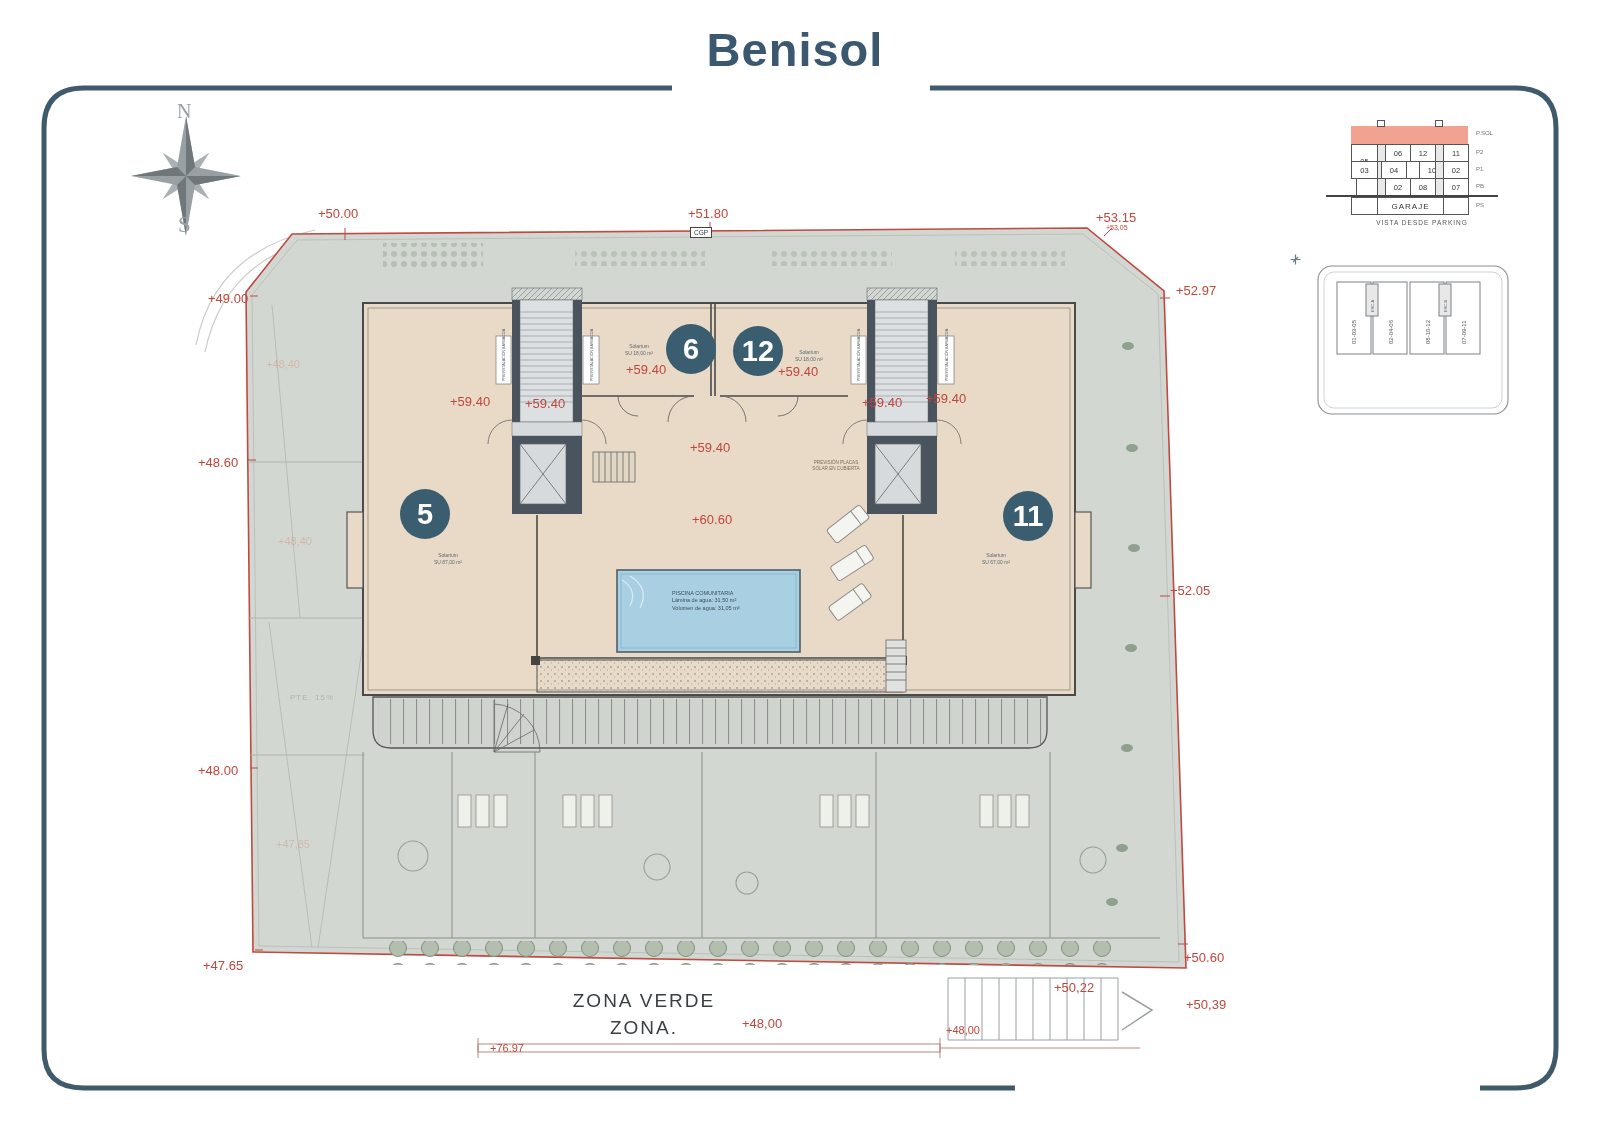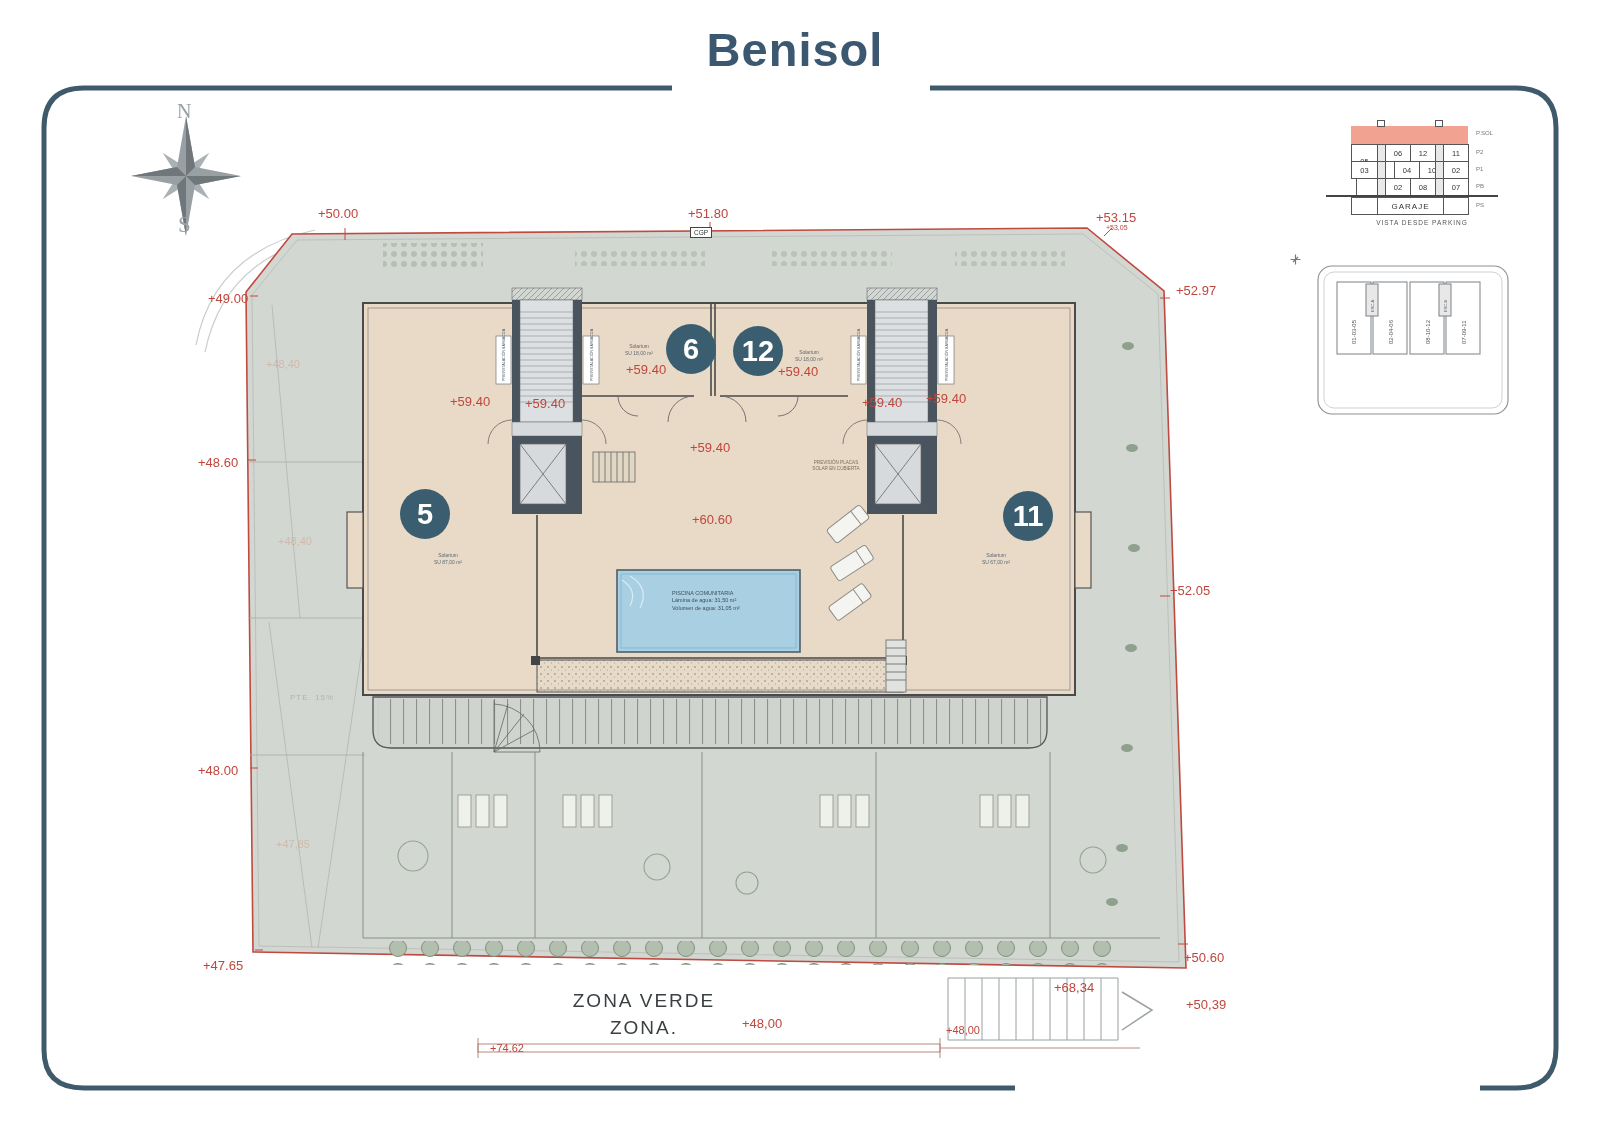--- a/index.html
+++ b/index.html
@@ -277,24 +277,24 @@
   <div class="abs elev" style="left:688px;top:206px;">+51.80</div>
   <div class="abs elev" style="left:1096px;top:210px;">+53.15</div>
   <div class="abs elev tiny" style="left:1106px;top:224px;">+53,05</div>
   <div class="abs elev" style="left:1176px;top:283px;">+52.97</div>
   <div class="abs elev" style="left:208px;top:291px;">+49.00</div>
   <div class="abs elev" style="left:198px;top:455px;">+48.60</div>
   <div class="abs elev" style="left:198px;top:763px;">+48.00</div>
   <div class="abs elev" style="left:203px;top:958px;">+47.65</div>
   <div class="abs elev" style="left:1170px;top:583px;">+52.05</div>
   <div class="abs elev" style="left:1184px;top:950px;">+50.60</div>
-  <div class="abs elev" style="left:1054px;top:980px;">+68,34</div>
+  <div class="abs elev" style="left:1054px;top:980px;">+50,22</div>
   <div class="abs elev" style="left:1186px;top:997px;">+50,39</div>
   <div class="abs elev" style="left:742px;top:1016px;">+48,00</div>
-  <div class="abs elev small" style="left:490px;top:1042px;">+74.62</div>
+  <div class="abs elev small" style="left:490px;top:1042px;">+76.97</div>
   <div class="abs elev small" style="left:946px;top:1024px;">+48,00</div>
 
   <div class="abs elev" style="left:626px;top:362px;">+59.40</div>
   <div class="abs elev" style="left:778px;top:364px;">+59.40</div>
   <div class="abs elev" style="left:450px;top:394px;">+59.40</div>
   <div class="abs elev" style="left:525px;top:396px;">+59.40</div>
   <div class="abs elev" style="left:862px;top:395px;">+59.40</div>
   <div class="abs elev" style="left:926px;top:391px;">+59.40</div>
   <div class="abs elev" style="left:690px;top:440px;">+59.40</div>
   <div class="abs elev" style="left:692px;top:512px;">+60.60</div>
@@ -326,21 +326,21 @@
       </div>
     <div class="cell esc" style="left:123px;top:26px;width:9px;height:18px;"></div>
     <div class="cell" style="left:131px;top:26px;width:26px;height:18px;">
         <span>11</span>
       </div>
 
     <div class="cell" style="left:39px;top:43px;width:27px;height:18px;">
         <span>03</span>
       </div>
     <div class="cell esc" style="left:65px;top:43px;width:9px;height:18px;"></div>
-    <div class="cell" style="left:82px;top:43px;width:26px;height:18px;">
+    <div class="cell" style="left:69px;top:43px;width:26px;height:18px;">
         <span>04</span>
       </div>
     <div class="cell" style="left:98px;top:43px;width:26px;height:18px;margin-left:9px;">
         <span>10</span>
       </div>
     <div class="cell esc" style="left:123px;top:43px;width:9px;height:18px;"></div>
     <div class="cell" style="left:131px;top:43px;width:26px;height:18px;">
         <span>02</span>
       </div>
 

